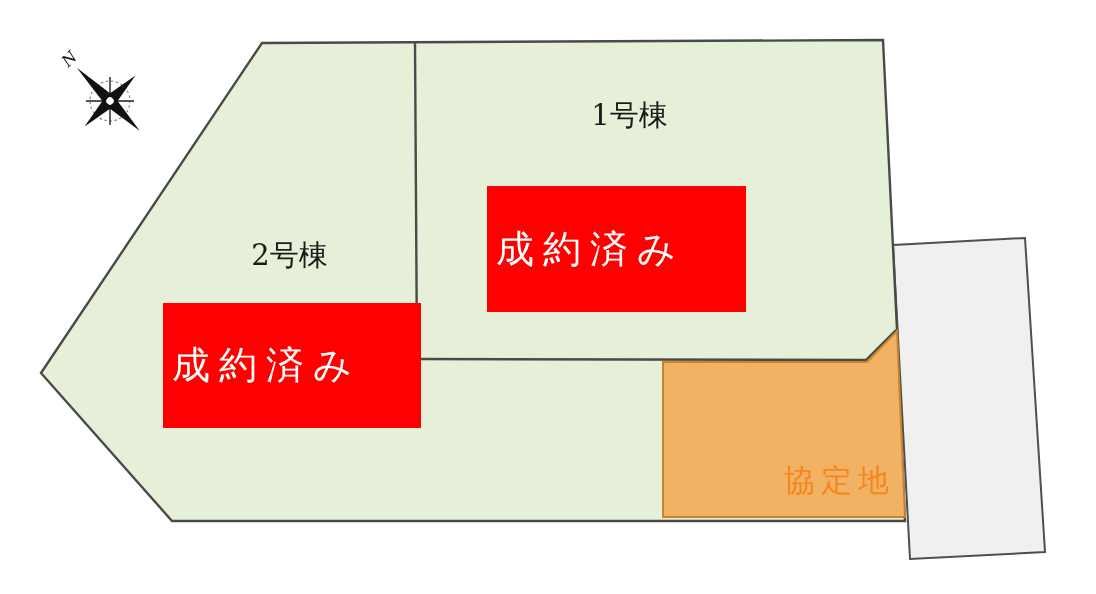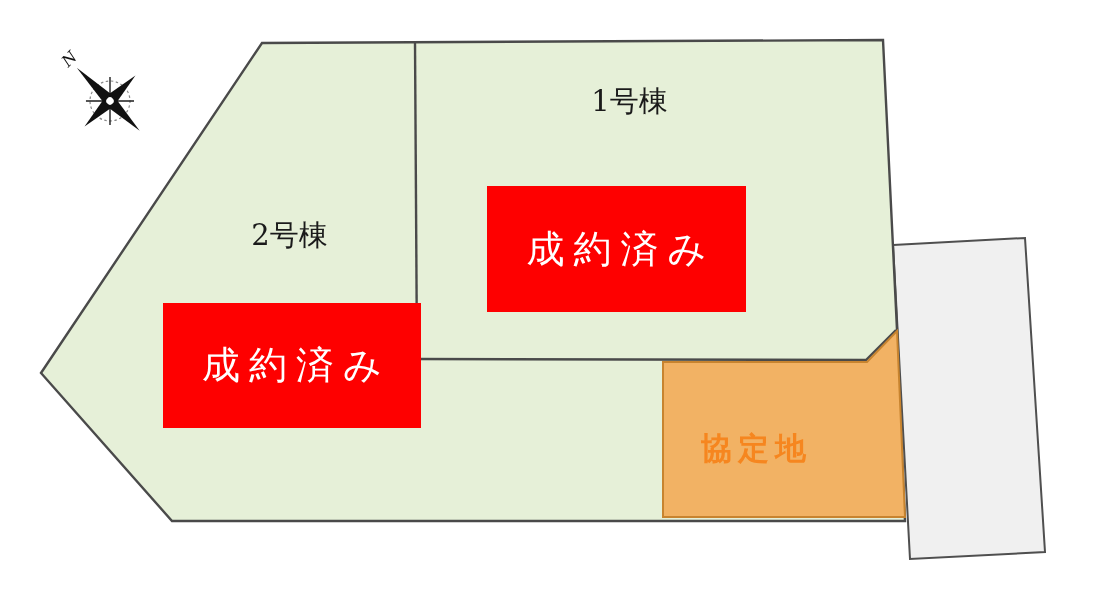--- a/index.html
+++ b/index.html
@@ -24,25 +24,25 @@
   .agreement{fill:var(--agreement-fill);stroke:var(--agreement-border);stroke-width:2;stroke-linejoin:miter;}
   .neighbor{fill:var(--neighbor-fill);stroke:var(--neighbor-border);stroke-width:2;stroke-linejoin:miter;}
   .compass-blade{fill:#111;}
   .compass-ring{fill:none;stroke:#8a8a8a;stroke-width:1.2;stroke-dasharray:2.5 2.5;}
   .compass-needle{stroke:#1c1c1c;stroke-width:1.4;}
   .compass-hub{fill:#fff;stroke:#111;stroke-width:1.6;}
   .compass-n{font:italic 16px "DejaVu Serif","Liberation Serif",serif;fill:#111;}
   .lot-label{position:absolute;text-align:center;color:var(--label-text);
     font-size:29px;line-height:38px;white-space:nowrap;}
   .sold-banner{position:absolute;background:var(--sold-banner);
-    display:flex;align-items:center;justify-content:center;}
+    display:flex;align-items:center;justify-content:flex-start;}
   .sold-banner span{color:var(--sold-text);font-size:38px;letter-spacing:9px;
     text-indent:9px;white-space:nowrap;}
-  .agreement-label{position:absolute;color:var(--agreement-text);font-weight:bold;
-    font-size:31px;letter-spacing:6px;text-indent:6px;white-space:nowrap;text-align:left;}
+  .agreement-label{position:absolute;color:var(--agreement-text);font-weight:normal;
+    font-size:31px;letter-spacing:6px;text-indent:6px;white-space:nowrap;text-align:right;margin-top:32px;}
 </style>
 </head>
 <body>
 
 <div class="canvas">
 
   <svg class="plan" width="1096" height="594" viewBox="0 0 1096 594">
 
     <polygon class="neighbor" points="893,245 1025,238 1045,552 910,559"></polygon>
 
@@ -60,28 +60,28 @@
       <line class="compass-needle" x1="17" y1="-17" x2="-17" y2="17"></line>
       <path class="compass-blade" d="M0,-47 L5.5,-5 L0,0 L-5.5,-5 Z"></path>
       <path class="compass-blade" d="M0,42 L5.5,5 L0,0 L-5.5,5 Z"></path>
       <path class="compass-blade" d="M36,0 L5,-5.5 L0,0 L5,5.5 Z"></path>
       <path class="compass-blade" d="M-36,0 L-5,-5.5 L0,0 L-5,5.5 Z"></path>
       <circle class="compass-hub" r="4.5"></circle>
       <text class="compass-n" x="-6" y="-53">N</text>
     </g>
   </svg>
 
-  <div class="lot-label" style="left:497px;top:82px;width:265px;">
+  <div class="lot-label" style="left:497px;top:96px;width:265px;">
     <div>1号棟</div>
   </div>
   <div class="sold-banner" style="left:487px;top:186px;width:259px;height:126px;">
     <span>成約済み</span>
   </div>
 
-  <div class="lot-label" style="left:157px;top:216px;width:265px;">
+  <div class="lot-label" style="left:157px;top:236px;width:265px;">
     <div>2号棟</div>
   </div>
   <div class="sold-banner" style="left:163px;top:303px;width:258px;height:125px;">
     <span>成約済み</span>
   </div>
 
   <div class="agreement-label" style="left:695px;top:428px;width:200px;">協定地</div>
 
 </div>
 

